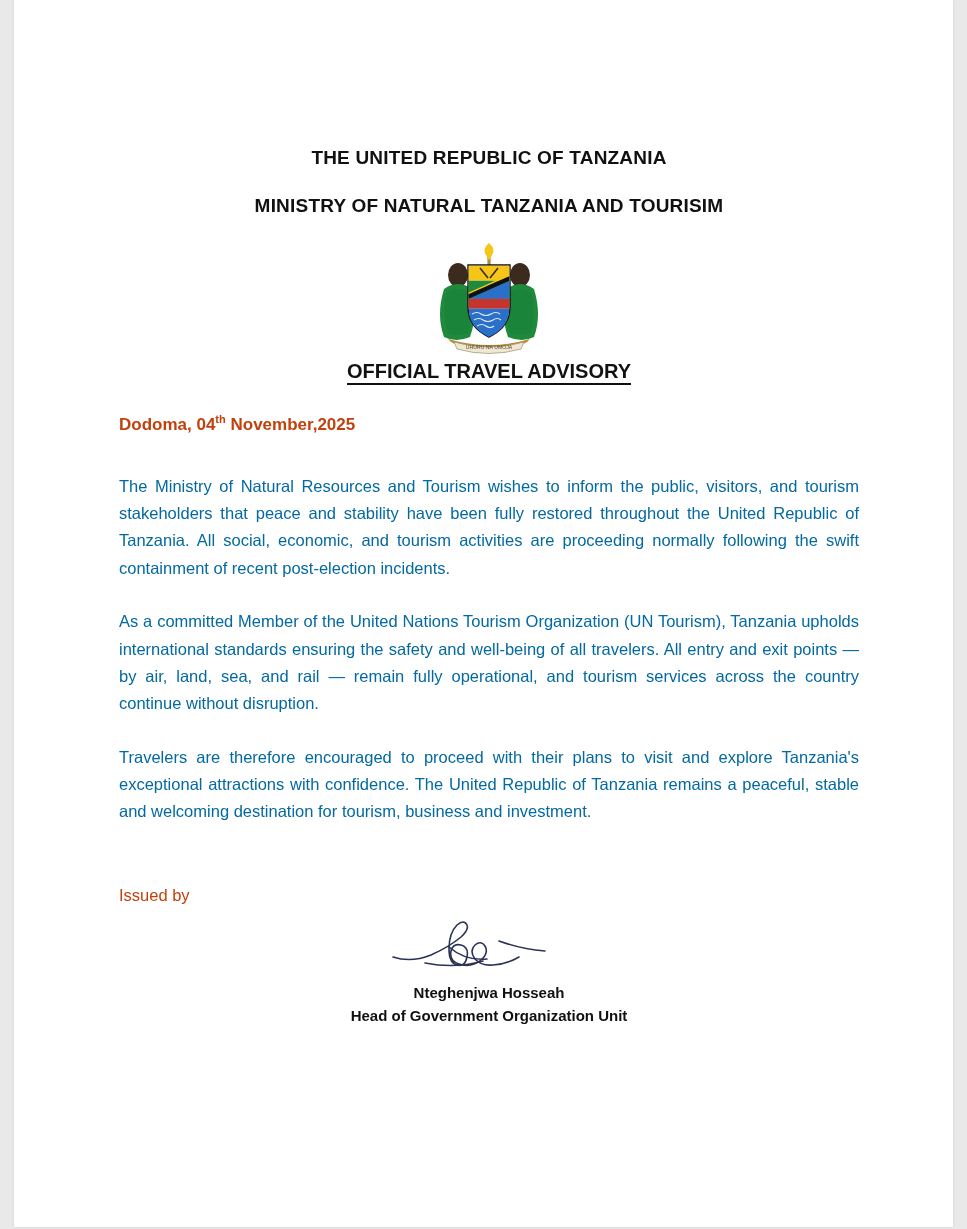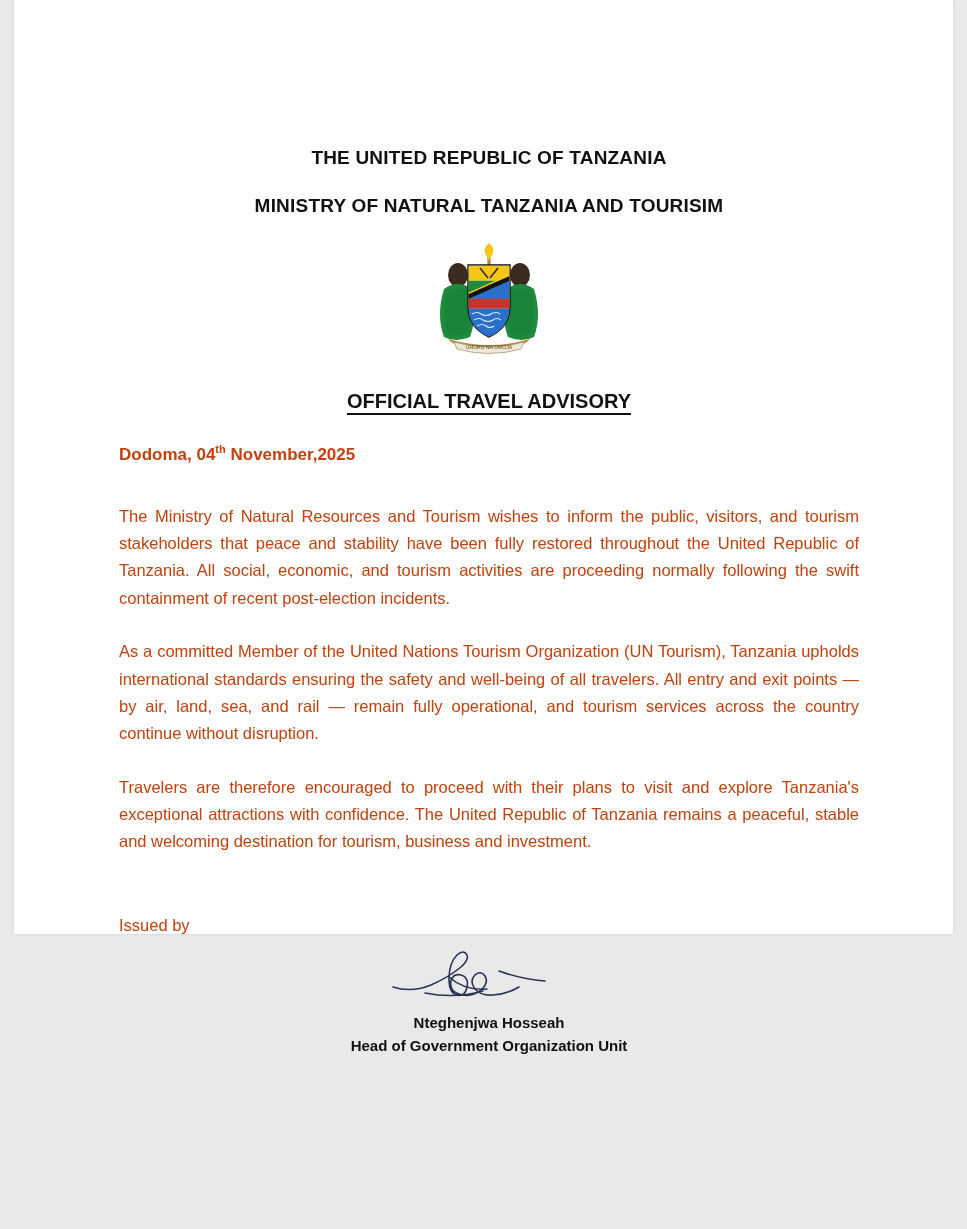--- a/index.html
+++ b/index.html
@@ -11,21 +11,21 @@
     height: 1229px;
     background: #e9e9e9;
     font-family: "Liberation Sans", sans-serif;
     overflow: hidden;
   }
   .page {
     position: absolute;
     left: 14px;
     top: 0;
     width: 939px;
-    height: 934px;
+    height: 1227px;
     background: #ffffff;
     box-shadow: 0 0 3px rgba(0,0,0,0.10);
   }
   .doc-body {
     position: absolute;
     left: 105px;
     top: 0;
     width: 740px;
     height: 1229px;
   }
@@ -44,21 +44,20 @@
     display: flex;
     justify-content: center;
   }
   .crest {
     width: 122px;
     height: 125px;
     position: relative;
   }
 
   .advisory-title {
-    margin-top: 30px;
     text-align: center;
     font-weight: bold;
     font-size: 20px;
     color: #111;
   }
   .advisory-title span {
     border-bottom: 2px solid #111;
     padding-bottom: 1px;
   }
 
@@ -70,21 +69,21 @@
   }
   .place-date sup {
     font-size: 11px;
     vertical-align: super;
   }
 
   .para {
     margin-top: 26px;
     font-size: 16.5px;
     line-height: 1.66;
-    color: #c2410c;
+    color: #0369a1;
     text-align: justify;
     text-justify: inter-word;
   }
   .para.first { margin-top: 38px; }
 
   .issued-by {
     margin-top: 60px;
     font-size: 16.5px;
     color: #c2410c;
   }

